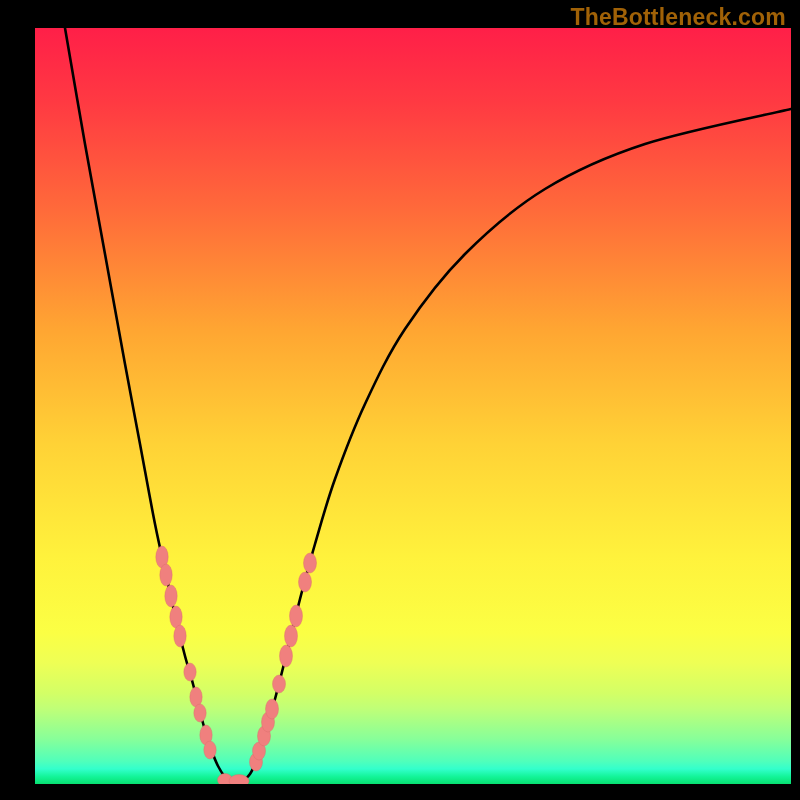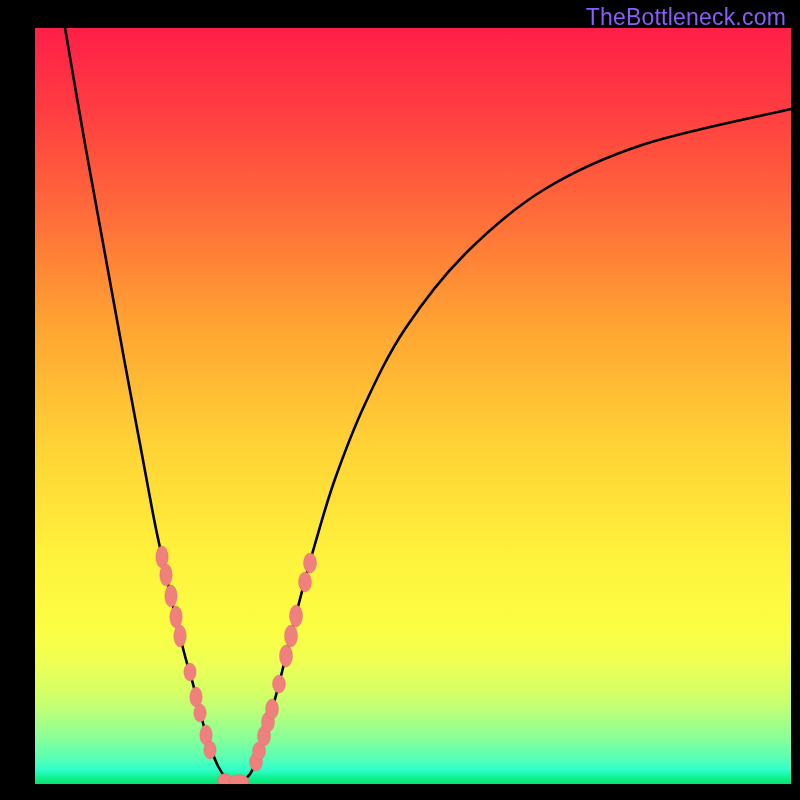--- a/index.html
+++ b/index.html
@@ -49,24 +49,24 @@
       #6cffaa 95.5%,
       #50ffbb 97%,
       #33ffcc 98%,
       #14f59a 99%,
       #07e070 100%);
   }
   .watermark {
     position: absolute;
     top: 4px;
     right: 14px;
-    color: #8b5cf6;
+    color: #a16207;
     font-size: 23px;
     letter-spacing: 0.2px;
-    font-weight: 400;
+    font-weight: 700;
   }
   svg.curve {
     position: absolute;
     left: 0;
     top: 0;
     width: 100%;
     height: 100%;
     overflow: visible;
   }
 </style>

